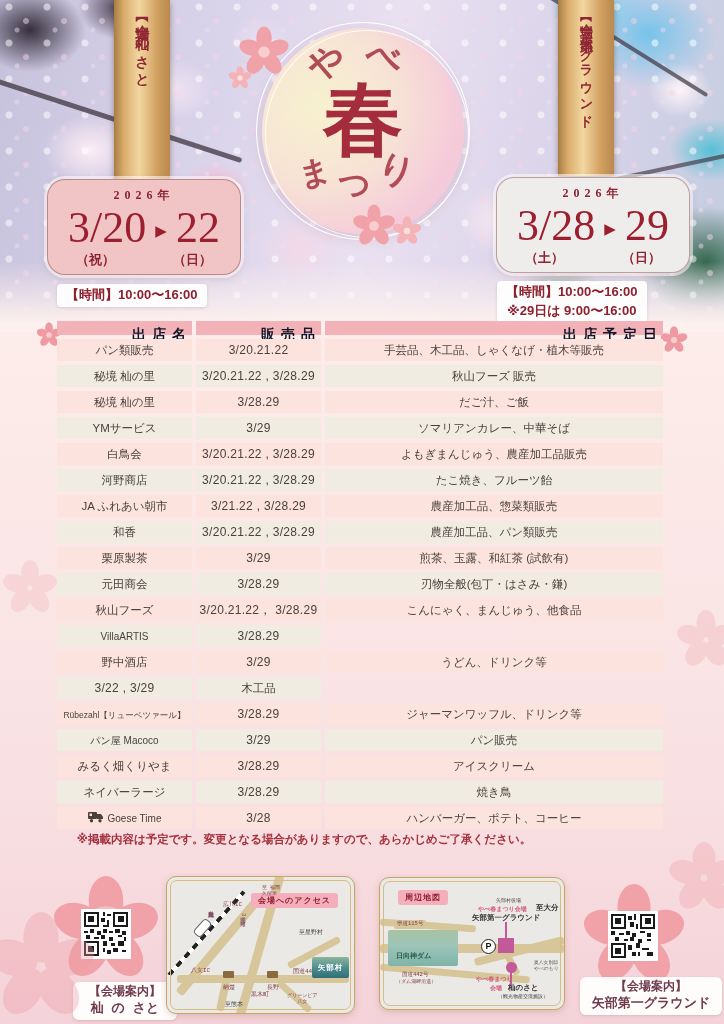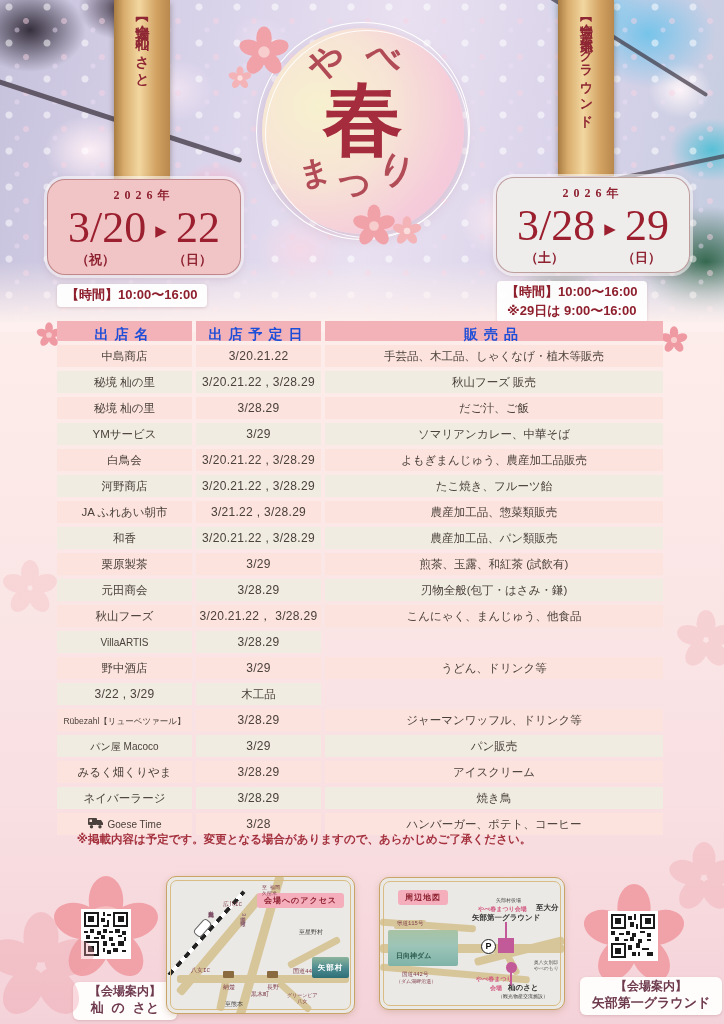--- a/index.html
+++ b/index.html
@@ -96,22 +96,22 @@
     position:absolute;background:rgba(255,255,255,.92);border-radius:4px;
     color:#8e1f2d;font-weight:bold;font-size:13px;padding:2px 9px;line-height:1.45;
     box-shadow:0 1px 3px rgba(150,90,100,.25);
   }
   .timebox.t-left{left:57px;top:284px;}
   .timebox.t-right{left:497px;top:281px;text-align:center;}
   
   .vendors{position:absolute;left:57px;top:321px;width:606px;}
   .vrow{display:grid;grid-template-columns:135px 125px 338px;gap:4px;margin-bottom:4px;}
   .vhead .cell{
-    background:#f3b1b8;color:#1d4ed8;font-weight:bold;font-size:14px;letter-spacing:6px;
-    height:20px;line-height:26px;text-align:center;
+    background:#f3b1b8;color:#0f172a;font-weight:bold;font-size:14px;letter-spacing:6px;
+    height:14px;line-height:26px;text-align:right;
   }
   .vbody .vrow .cell{height:22px;line-height:22px;text-align:center;color:#4a413c;font-size:11.5px;white-space:nowrap;overflow:hidden;}
   .vbody .vrow:nth-child(odd) .cell{background:#fde3dd;}
   .vbody .vrow:nth-child(even) .cell{background:#f0ece1;}
   .vbody .cell.c-dates{font-size:12px;letter-spacing:.3px;}
   .truck{display:inline-block;vertical-align:-1px;margin-right:4px;}
   .note{position:absolute;left:0;top:832px;width:608px;text-align:center;color:#a4313c;font-size:11.5px;font-weight:bold;}
   .qr{position:absolute;background:#fff;padding:3px;}
   .qr svg{display:block;}
   .qr-label{
@@ -271,28 +271,28 @@
         <ellipse cx="0" cy="-27" rx="15" ry="22" transform="rotate(144)"></ellipse>
         <ellipse cx="0" cy="-27" rx="15" ry="22" transform="rotate(216)"></ellipse>
         <ellipse cx="0" cy="-27" rx="15" ry="22" transform="rotate(288)"></ellipse>
       </g>
       <circle r="11" fill="#f8cdcd"></circle>
   </svg>
 
   <div class="vendors">
     <div class="vrow vhead">
       <div class="cell">出店名</div>
+      <div class="cell">販売品</div>
       <div class="cell">出店予定日</div>
-      <div class="cell">販売品</div>
     </div>
     <div class="vbody">
 
     <div class="vrow">
         <div class="cell c-name">
-          <span>中島商店</span>
+          <span>パン類販売</span>
         </div>
         <div class="cell c-dates">3/20.21.22</div>
         <div class="cell c-products">手芸品、木工品、しゃくなげ・植木等販売</div>
       </div>
         <div class="vrow">
         <div class="cell c-name">
           <span>秘境 杣の里</span>
         </div>
         <div class="cell c-dates">3/20.21.22 , 3/28.29</div>
         <div class="cell c-products">秋山フーズ 販売</div>
@@ -483,21 +483,21 @@
 
   <div class="map-card map1">
     <div class="rail" style="left:2px;top:96px;width:112px;transform:rotate(-48deg);transform-origin:left center;"></div>
     <div class="station" style="left:26px;top:46px;transform:rotate(-48deg);"></div>
     <div class="road" style="left:12px;top:112px;width:128px;height:9px;transform:rotate(-50deg);transform-origin:left center;"></div>
     <div class="road" style="left:88px;top:-4px;width:9px;height:150px;transform:rotate(16deg);"></div>
     <div class="road" style="left:10px;top:98px;width:172px;height:8px;"></div>
     <div class="road" style="left:118px;top:72px;width:58px;height:7px;transform:rotate(-28deg);"></div>
     <div class="road" style="left:52px;top:104px;width:8px;height:30px;transform:rotate(12deg);"></div>
     <div class="road" style="left:112px;top:102px;width:42px;height:7px;transform:rotate(42deg);transform-origin:left center;"></div>
-    <div class="map-badge" style="right:10px;top:16px;">会場へのアクセス</div>
+    <div class="map-badge" style="right:16px;top:16px;">会場へのアクセス</div>
     <div class="mlabel" style="left:95px;top:8px;font-size:5px;">
       <div>至 福岡</div>
       <div>久留米</div>
     </div>
     <div class="mlabel" style="left:56px;top:24px;">広川IC</div>
     <div class="mlabel vert" style="left:40px;top:30px;">九州自動車道</div>
     <div class="mlabel vert" style="left:72px;top:36px;">国道3号線</div>
     <div class="mlabel" style="left:24px;top:90px;">八女IC</div>
     <div class="shield" style="left:56px;top:94px;"></div>
     <div class="shield" style="left:100px;top:94px;"></div>

